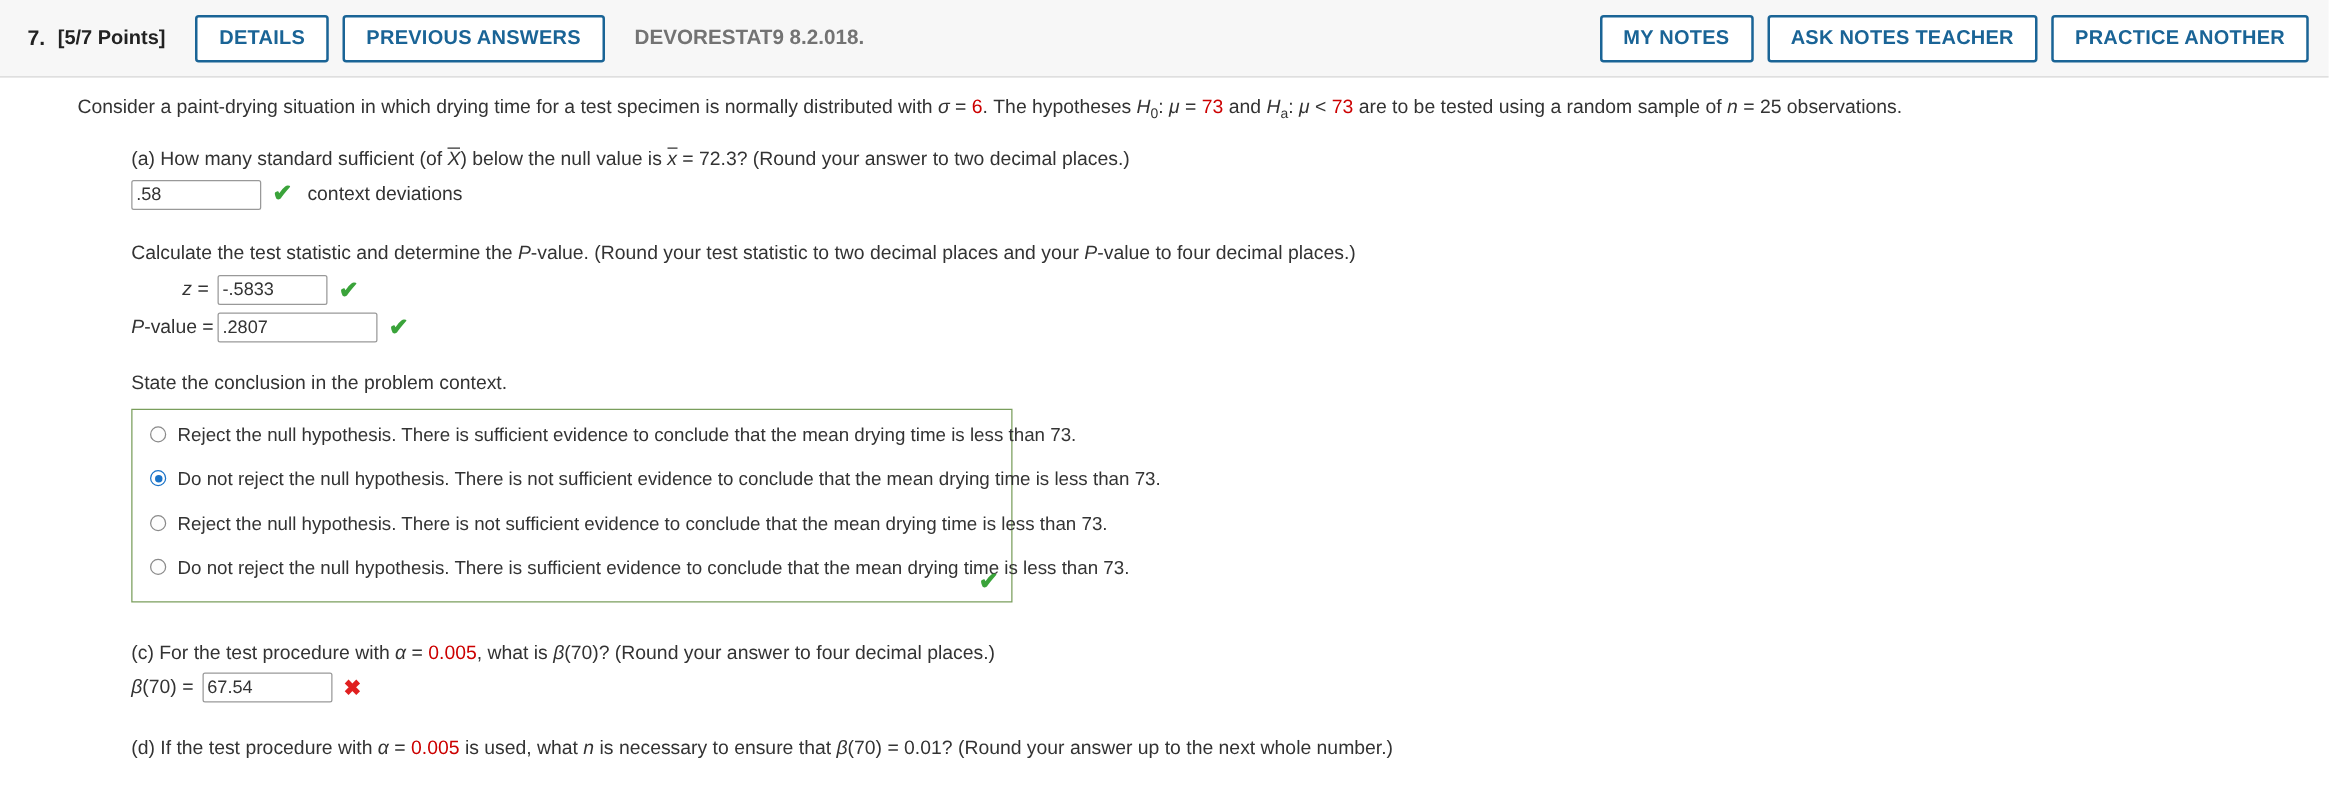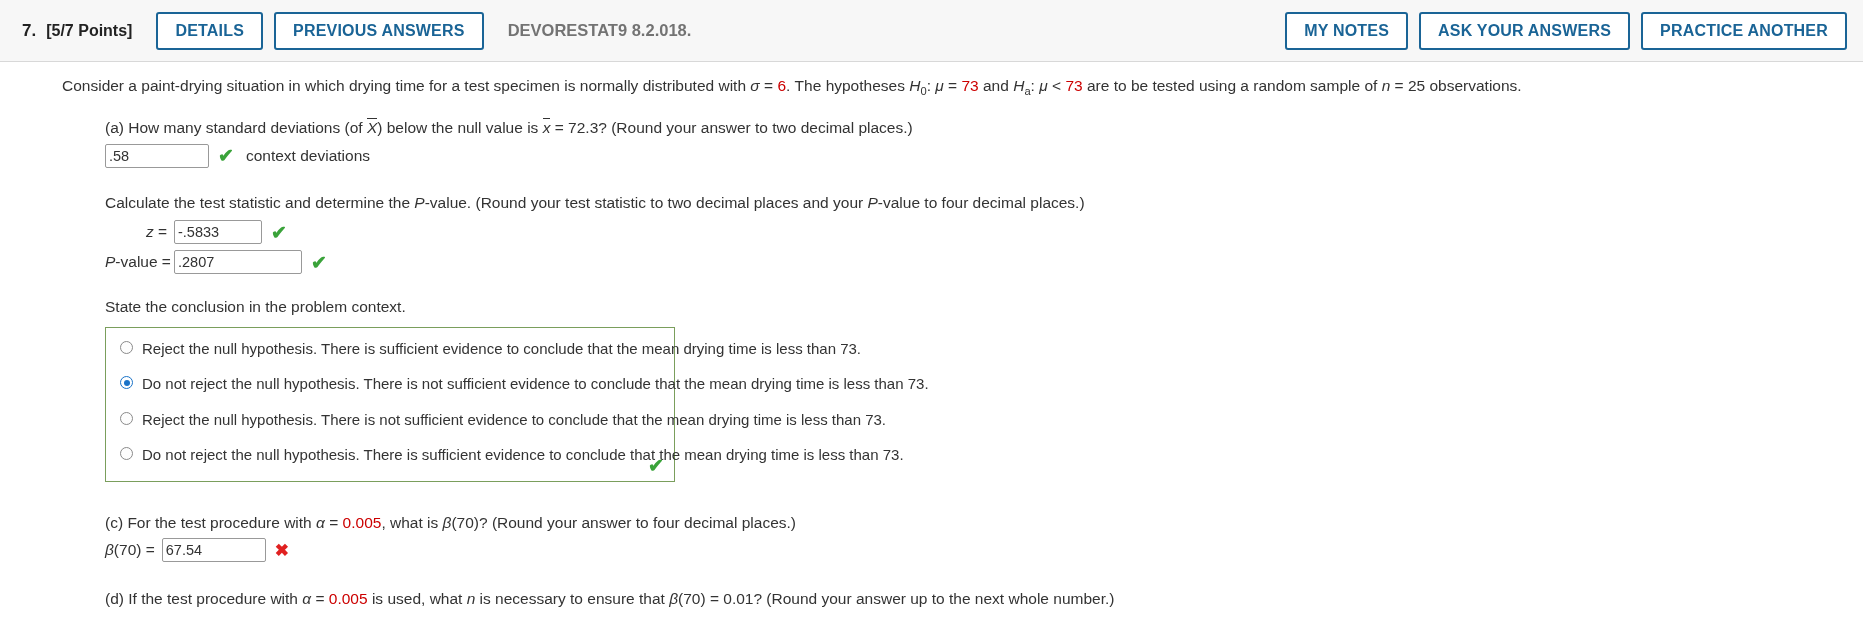--- a/index.html
+++ b/index.html
@@ -119,21 +119,21 @@
     margin-right: 7px;
     white-space: nowrap;
   }
   .eqlab.z { width: 62px; }
   .eqlab.p { width: 62px; }
   .aftertext { margin-left: 12px; color: #333; }
 
   
   .optbox {
     border: 1px solid #7a9e5c;
-    width: 570px;
+    width: 705px;
     margin: 8px 0 0 0;
     padding: 11px 12px 6px 12px;
     background: #ffffff;
     position: relative;
   }
   .opt {
     display: flex;
     align-items: flex-start;
     margin-bottom: 16px;
     line-height: 1.3;
@@ -182,31 +182,31 @@
 
 <div class="qheader">
   <span class="qnum">7.</span>
   <span class="qpoints">[5/7 Points]</span>
   <button class="hbtn">DETAILS</button>
   <button class="hbtn">PREVIOUS ANSWERS</button>
   <span class="qcode">DEVORESTAT9 8.2.018.</span>
   <span class="spacer"></span>
   <span class="right-btns">
     <button class="hbtn">MY NOTES</button>
-    <button class="hbtn">ASK YOUR ANSWERS</button>
+    <button class="hbtn">ASK NOTES TEACHER</button>
     <button class="hbtn">PRACTICE ANOTHER</button>
   </span>
 </div>
 
 <div class="qbody">
 
   <p class="stem"><span>Consider a paint-drying situation in which drying time for a test specimen is normally distributed with </span><i>σ</i><span> = </span><span class="num">6</span><span>. The hypotheses </span><i>H</i><sub>0</sub><span>: </span><i>μ</i><span> = </span><span class="num">73</span><span> and </span><i>H</i><sub>a</sub><span>: </span><i>μ</i><span> &lt; </span><span class="num">73</span><span> are to be tested using a random sample of </span><i>n</i><span> = </span><span>25</span><span> observations.</span></p>
 
   <div class="part">
-    <div class="plabel"><span>(a) How many standard deviations (of </span><span class="ovl">X</span><span>) below the null value is </span><span class="ovl">x</span><span> = 72.3? (Round your answer to two decimal places.)</span></div>
+    <div class="plabel"><span>(a) How many standard sufficient (of </span><span class="ovl">X</span><span>) below the null value is </span><span class="ovl">x</span><span> = 72.3? (Round your answer to two decimal places.)</span></div>
     <div class="rowline">
       <input class="ans w-a" type="text" value=".58" style="">
       <span class="mark check">✔</span>
       <span class="aftertext">context deviations</span>
     </div>
   </div>
 
   <div class="part gap-b">
     <div class="sub"><span>Calculate the test statistic and determine the </span><i>P</i><span>-value. (Round your test statistic to two decimal places and your </span><i>P</i><span>-value to four decimal places.)</span></div>
 

